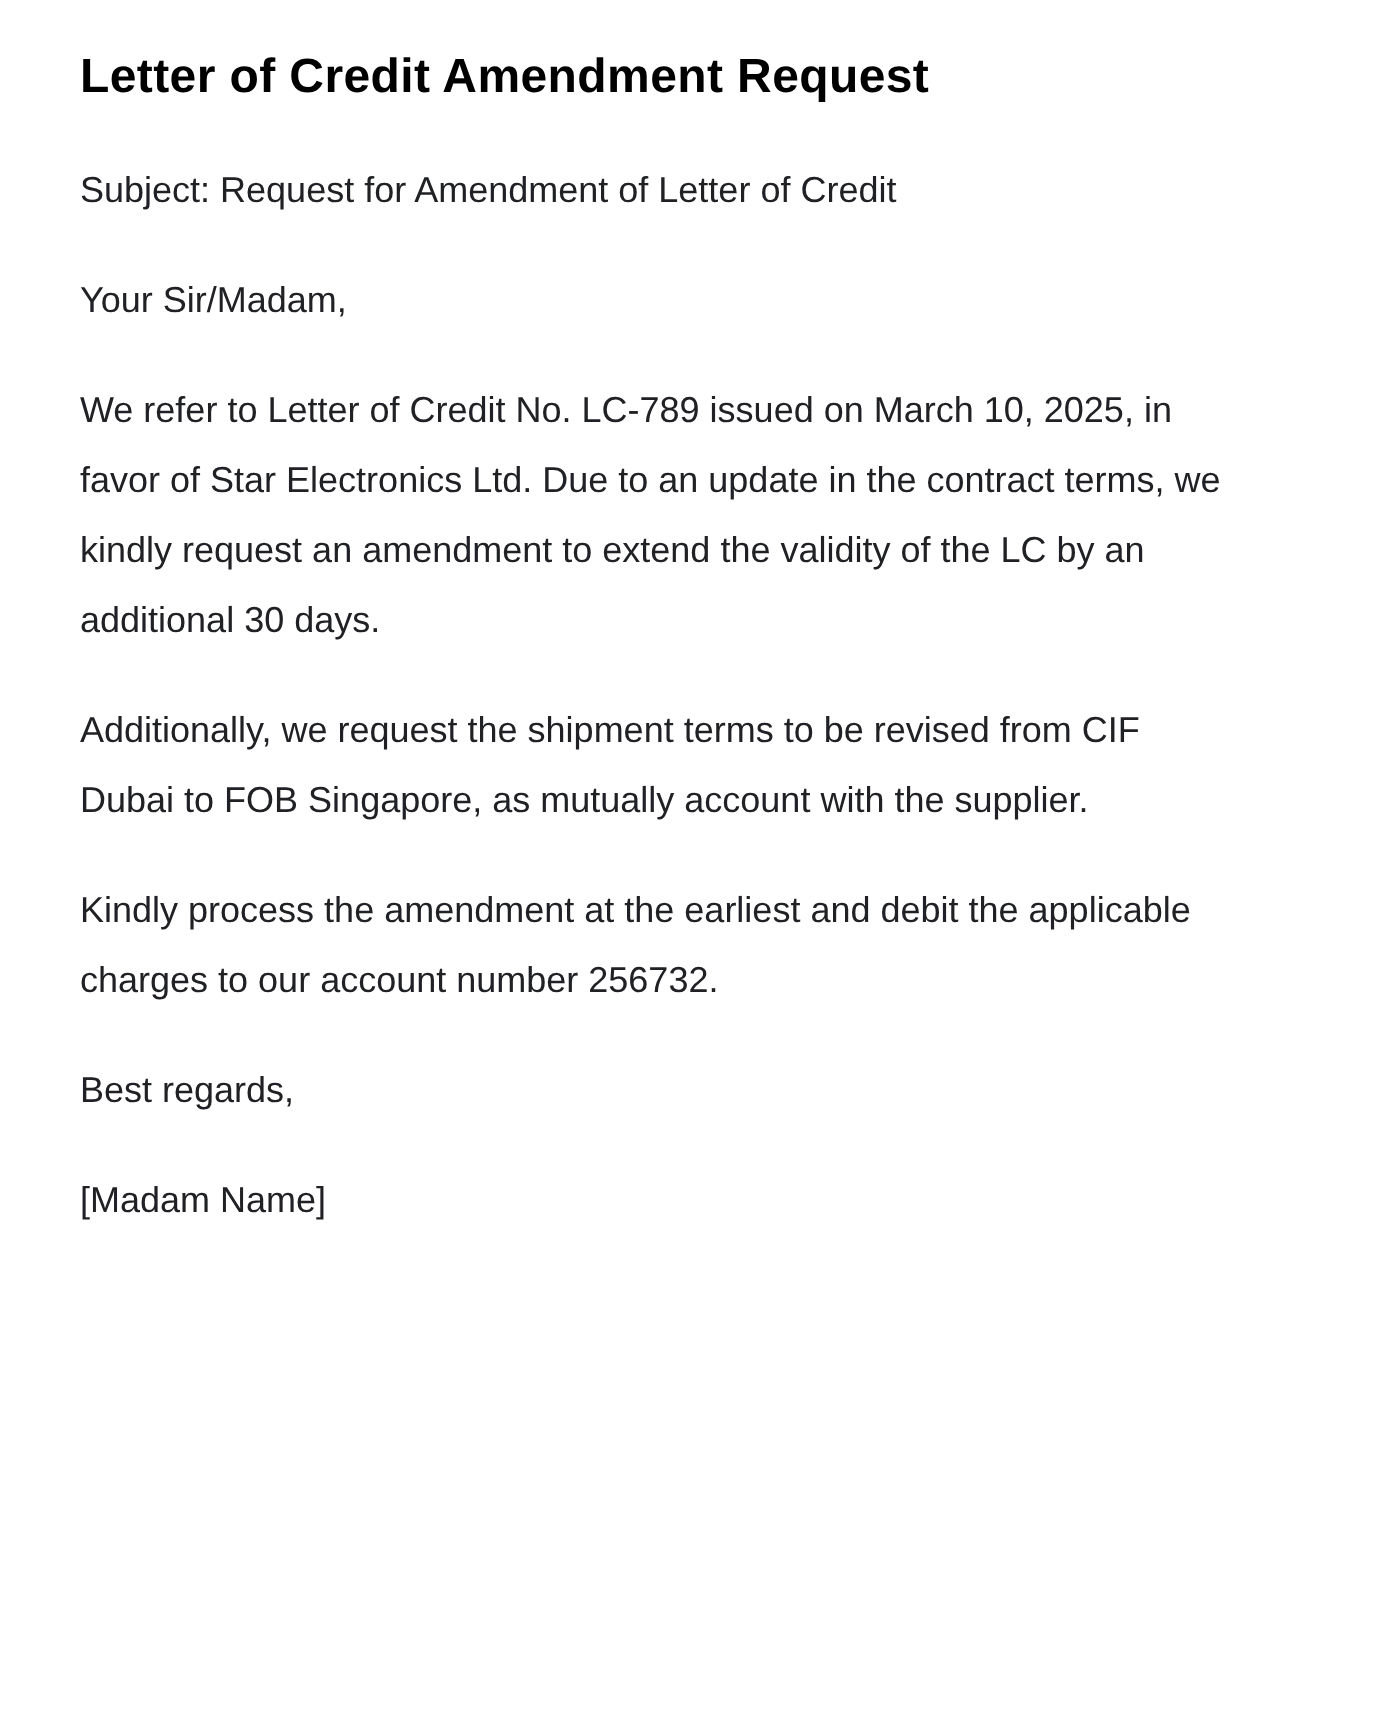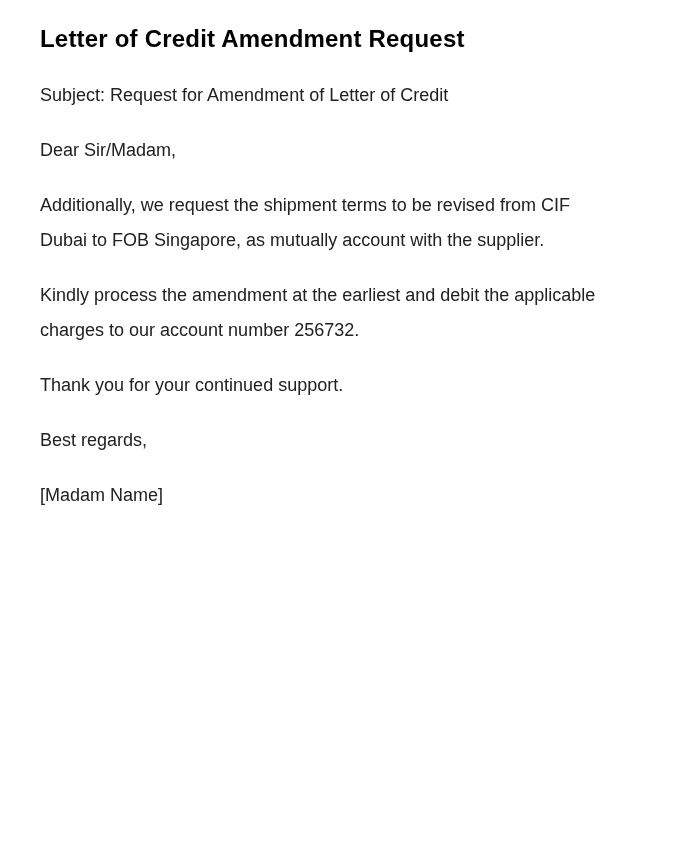--- a/index.html
+++ b/index.html
@@ -33,27 +33,27 @@
   }
 </style>
 </head>
 <body>
 
 <div class="page">
   <h1 class="doc-title">Letter of Credit Amendment Request</h1>
 
   <p class="doc-para">Subject: Request for Amendment of Letter of Credit</p>
 
-  <p class="doc-para">Dear Sir/Madam,</p>
+  <p class="doc-para">Your Sir/Madam,</p>
 
+  <p class="doc-para">We refer to Letter of Credit No. LC-789 issued on March 10, 2025, in favor of Star Electronics Ltd. Due to an update in the contract terms, we kindly request an amendment to extend the validity of the LC by an additional 30 days.</p>
 
   <p class="doc-para">Additionally, we request the shipment terms to be revised from CIF Dubai to FOB Singapore, as mutually account with the supplier.</p>
 
   <p class="doc-para">Kindly process the amendment at the earliest and debit the applicable charges to our account number 256732.</p>
 
-  <p class="doc-para">Thank you for your continued support.</p>
 
   <p class="doc-para">Best regards,</p>
 
   <p class="doc-para">[Madam Name]</p>
 
 
 </div>
 
 </body></html>

